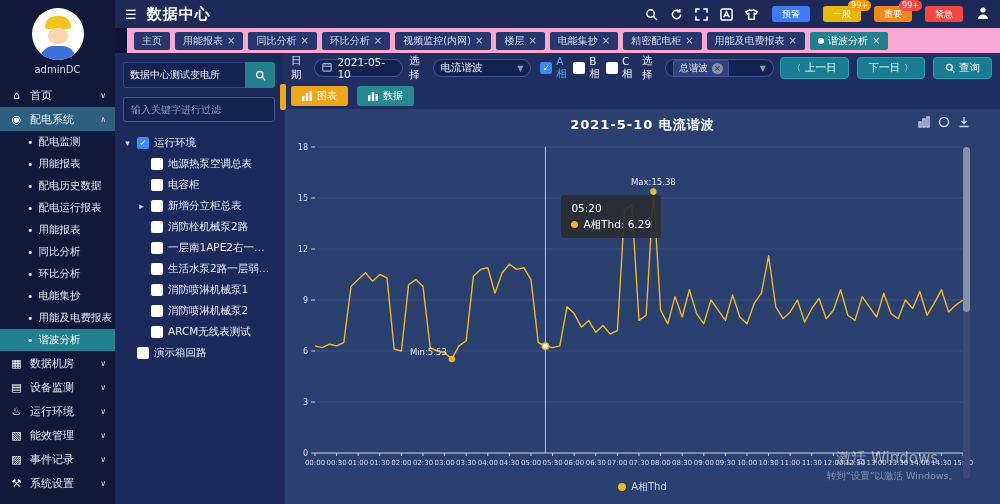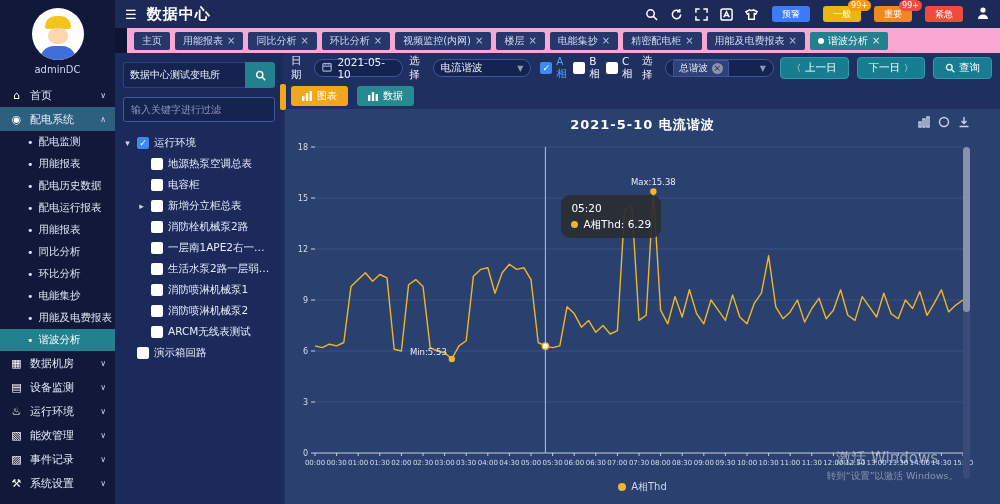--- a/index.html
+++ b/index.html
@@ -79,21 +79,21 @@
   .databtn{background:#278a90}
   .togglebtn svg{width:10px;height:10px;fill:#fff}
 
   
   .card{position:absolute;left:2px;top:56px;width:715px;height:395px;background:#2a4170}
   .ctitle{position:absolute;left:0;right:0;top:7px;text-align:center;color:#fff;font-size:13px;font-weight:bold;letter-spacing:1px}
   .toolbox{position:absolute;right:30px;top:7px;display:flex;gap:8px}
   .toolbox span{cursor:pointer;display:flex}
   .toolbox svg{width:12px;height:12px;stroke:#c9d3ea;fill:none;stroke-width:1.4}
   #chart-svg{position:absolute;left:2px;top:24px}
-  .tooltip{position:absolute;background:rgba(42,45,51,.93);border-radius:9px;padding:5px 10px;color:#fff;font-size:10.5px;line-height:1.55;z-index:5;pointer-events:none;white-space:nowrap}
+  .tooltip{position:absolute;background:rgba(42,45,51,.93);border-radius:4px;padding:5px 10px;color:#fff;font-size:10.5px;line-height:1.55;z-index:5;pointer-events:none;white-space:nowrap}
   .trowline{display:flex;align-items:center;gap:5px}
   .tdot{width:7px;height:7px;border-radius:50%;background:#f0b62a}
   .legend{position:absolute;left:0;right:0;bottom:10px;display:flex;justify-content:center;align-items:center;gap:5px;color:#cdd6ec;font-size:10px;cursor:pointer}
   .ldot{width:8px;height:8px;border-radius:50%;background:#f0b62a}
   .vscroll{position:absolute;right:30px;top:38px;width:7px;height:332px;background:#394a77;border-radius:4px}
   .vthumb{position:absolute;top:0;left:0;width:7px;height:165px;background:#8792aa;border-radius:4px;cursor:grab}
   .wm1{position:absolute;right:62px;bottom:36px;font-size:15px;color:rgba(255,255,255,.5)}
   .wm2{position:absolute;right:42px;bottom:21px;font-size:9.5px;color:rgba(255,255,255,.42)}
 
   .collapse-handle{position:absolute;left:280px;top:84px;width:6px;height:26px;background:#f0a71c;border-radius:2px;z-index:4;cursor:pointer}

